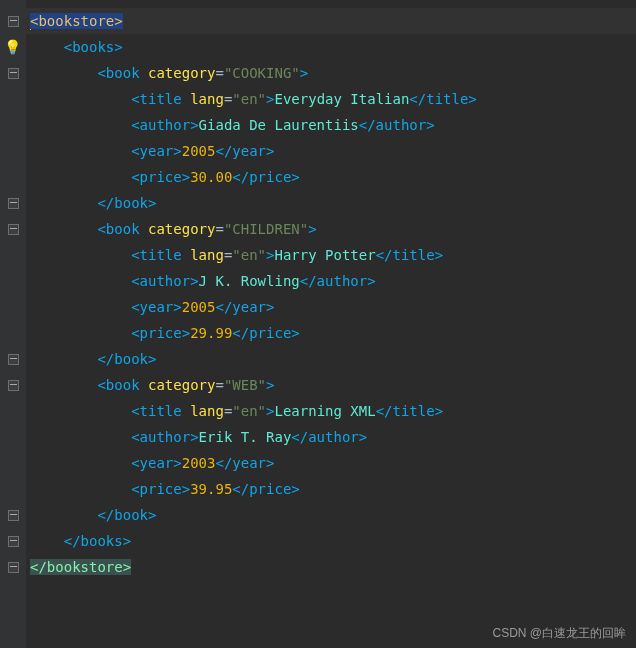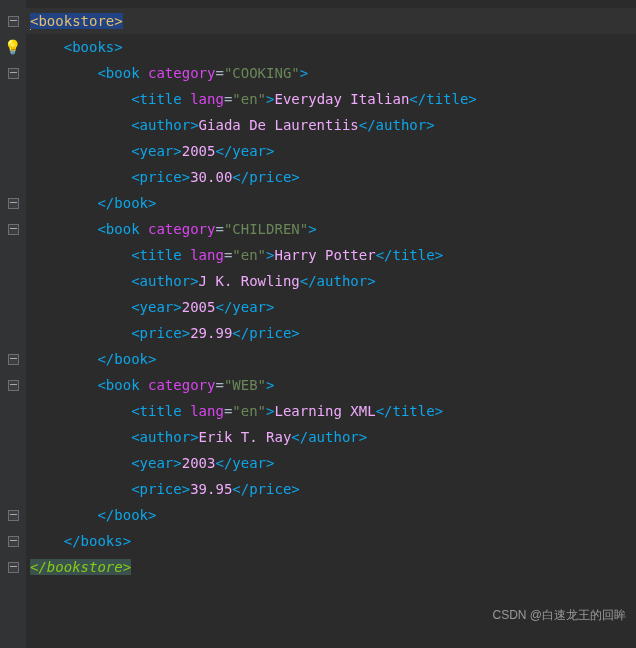--- a/index.html
+++ b/index.html
@@ -58,50 +58,49 @@
     color: #a9b7c6;
   }
   .line {
     height: 26px;
     padding-left: 4px;
   }
   .line.hl {
     background: #323232;
   }
   .tag { color: #0ea5e9; }
-  .attr { color: #d946ef; }
+  .attr { color: #fde047; }
   .eq { color: #a9b7c6; }
   .str { color: #6a8759; }
-  .txt { color: #f0abfc; }
-  .num { color: #f0abfc; }
+  .txt { color: #5eead4; }
+  .num { color: #eab308; }
   .sel {
     background: #214283;
     color: #e8bf6a;
   }
   .sel2 {
     background: #3b514d;
-    color: #84cc16;
-    font-style: italic;
+    color: #86efac;
   }
   .cursor {
     display: inline-block;
     width: 1px;
     height: 16px;
     background: #bbbbbb;
     vertical-align: middle;
     margin-right: -1px;
   }
   .spell {
     text-decoration-style: wavy;
     text-decoration-color: #6a8759;
     text-underline-offset: 2px;
   }
   .watermark {
     position: absolute;
-    bottom: 24px;
+    bottom: 6px;
     right: 10px;
     font-family: sans-serif;
     font-size: 12px;
     color: #bdbdbd;
     opacity: 0.75;
   }
 </style>
 </head>
 <body>
 

